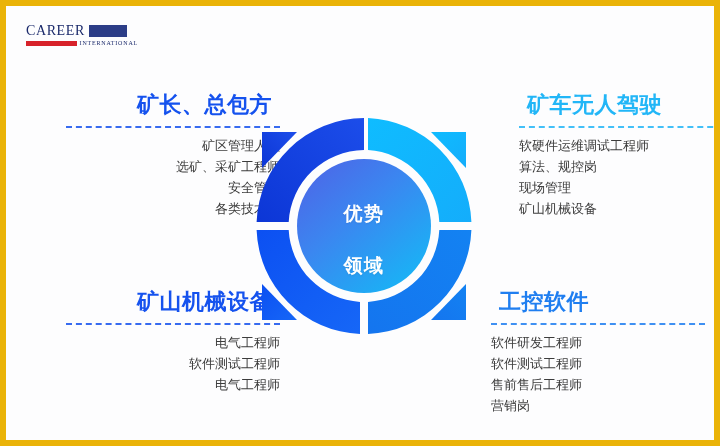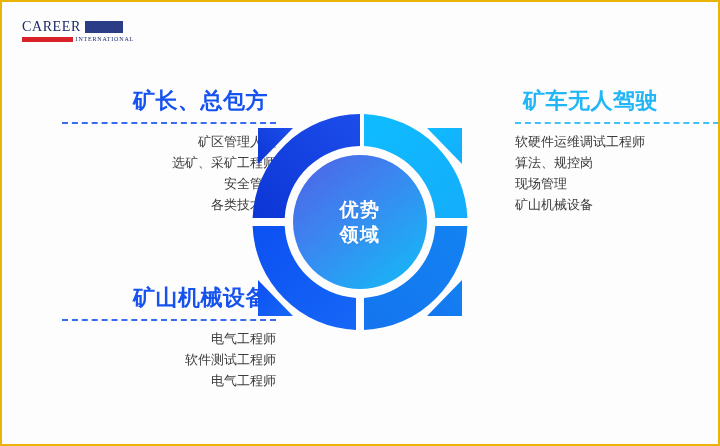--- a/index.html
+++ b/index.html
@@ -12,21 +12,21 @@
     background: #ffffff;
     font-family: "Liberation Sans", "DejaVu Sans", sans-serif;
     overflow: hidden;
   }
   .slide {
     position: relative;
     width: 720px;
     height: 446px;
     background: #fdfdfe;
     box-sizing: border-box;
-    border: 2px solid #eab308;
+    border: 6px solid #eab308;
     overflow: hidden;
   }
 
   
   .logo {
     position: absolute;
     left: 20px;
     top: 17px;
     width: 112px;
     height: 38px;
@@ -136,20 +136,21 @@
     pointer-events: none;
   }
   .center-label span {
     color: #ffffff;
     font-size: 19px;
     font-weight: 700;
     line-height: 25px;
     letter-spacing: 1.5px;
     text-align: center;
     text-shadow: 0 1px 2px rgba(0,0,0,0.08);
+    margin-top: 27px;
   }
 </style>
 </head>
 <body>
 
 <div class="slide">
 
   <div class="logo">
     <div class="logo-row1">
       <div class="logo-career">CAREER</div>
@@ -186,20 +187,30 @@
   <div class="block block-bl">
     <h2 class="block-title" style="color: rgb(21, 82, 238);">矿山机械设备</h2>
     <div class="block-rule" style="color: rgb(21, 82, 238);"></div>
     <ul class="block-list">
       <li>电气工程师</li>
       <li>软件测试工程师</li>
       <li>电气工程师</li>
     </ul>
   </div>
 
+  <div class="block block-br">
+    <h2 class="block-title" style="color: rgb(31, 126, 240);">工控软件</h2>
+    <div class="block-rule" style="color: rgb(31, 126, 240);"></div>
+    <ul class="block-list">
+      <li>软件研发工程师</li>
+      <li>软件测试工程师</li>
+      <li>售前售后工程师</li>
+      <li>营销岗</li>
+    </ul>
+  </div>
 
   <div class="donut">
     <svg width="230" height="230" viewBox="0 0 230 230">
       <defs>
         <linearGradient id="gradCenter" x1="0%" y1="0%" x2="85%" y2="100%">
           <stop offset="0%" stop-color="#5061e6"></stop>
           <stop offset="45%" stop-color="#3b86f0"></stop>
           <stop offset="100%" stop-color="#16b7f6"></stop>
         </linearGradient>
         <linearGradient id="gradTL" x1="0%" y1="100%" x2="100%" y2="0%">

